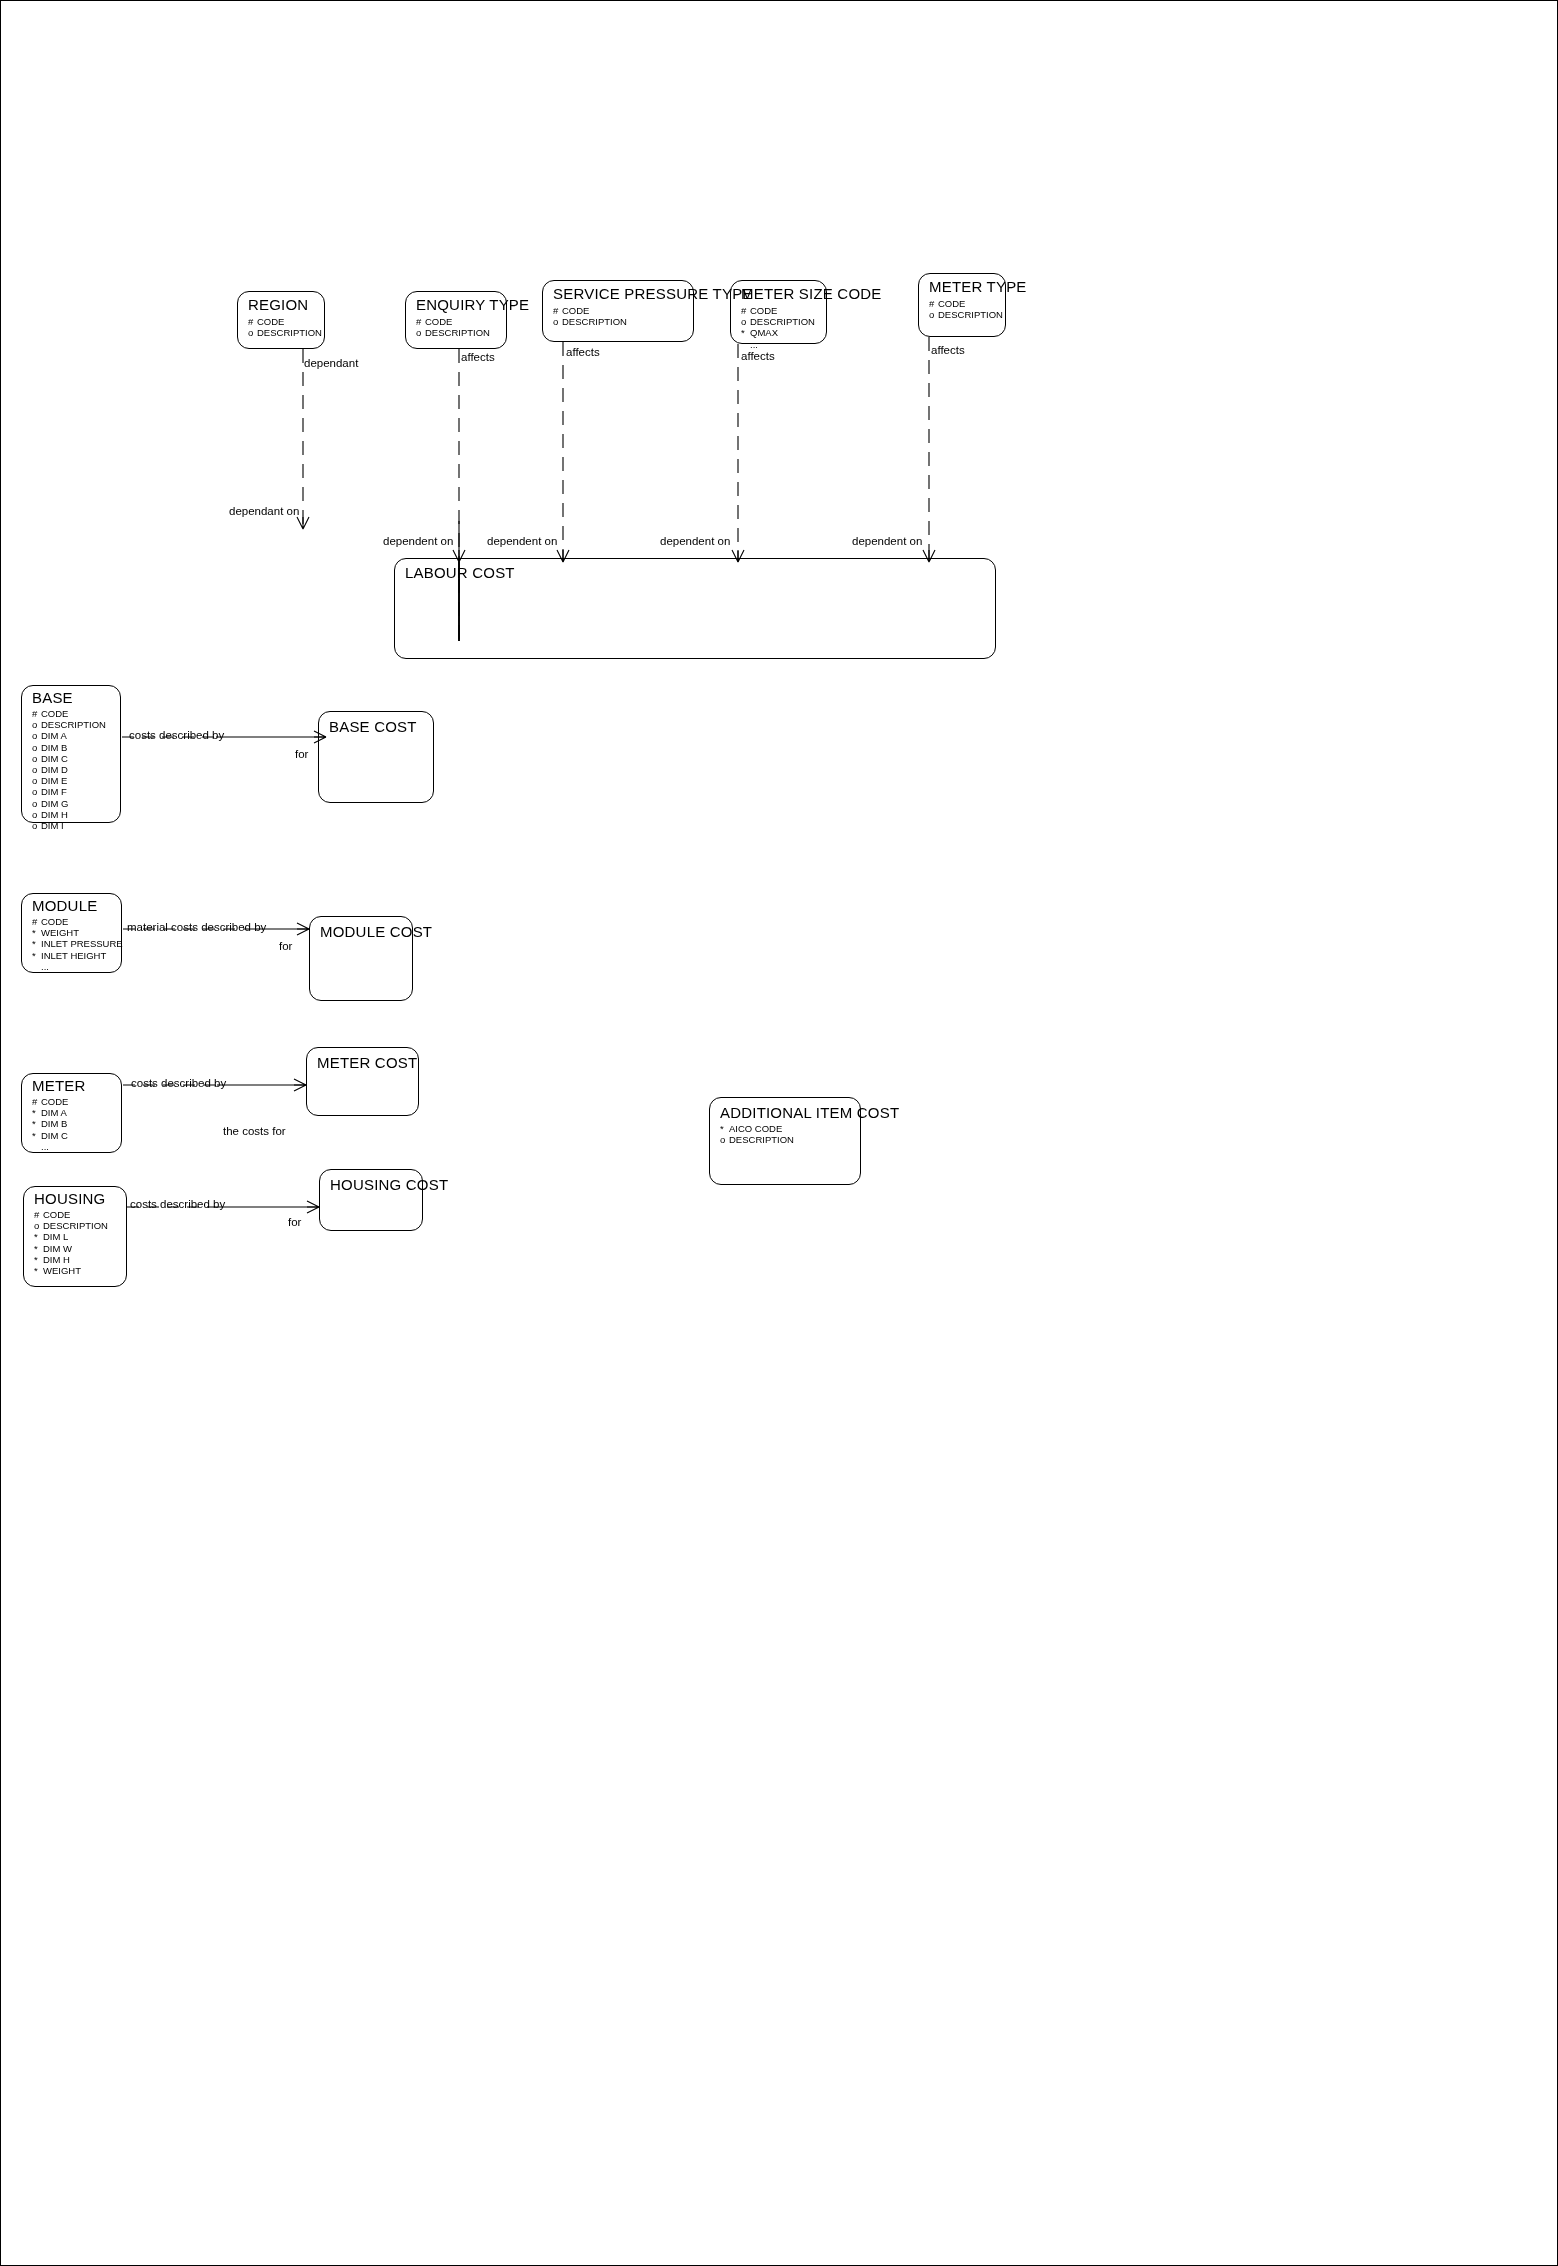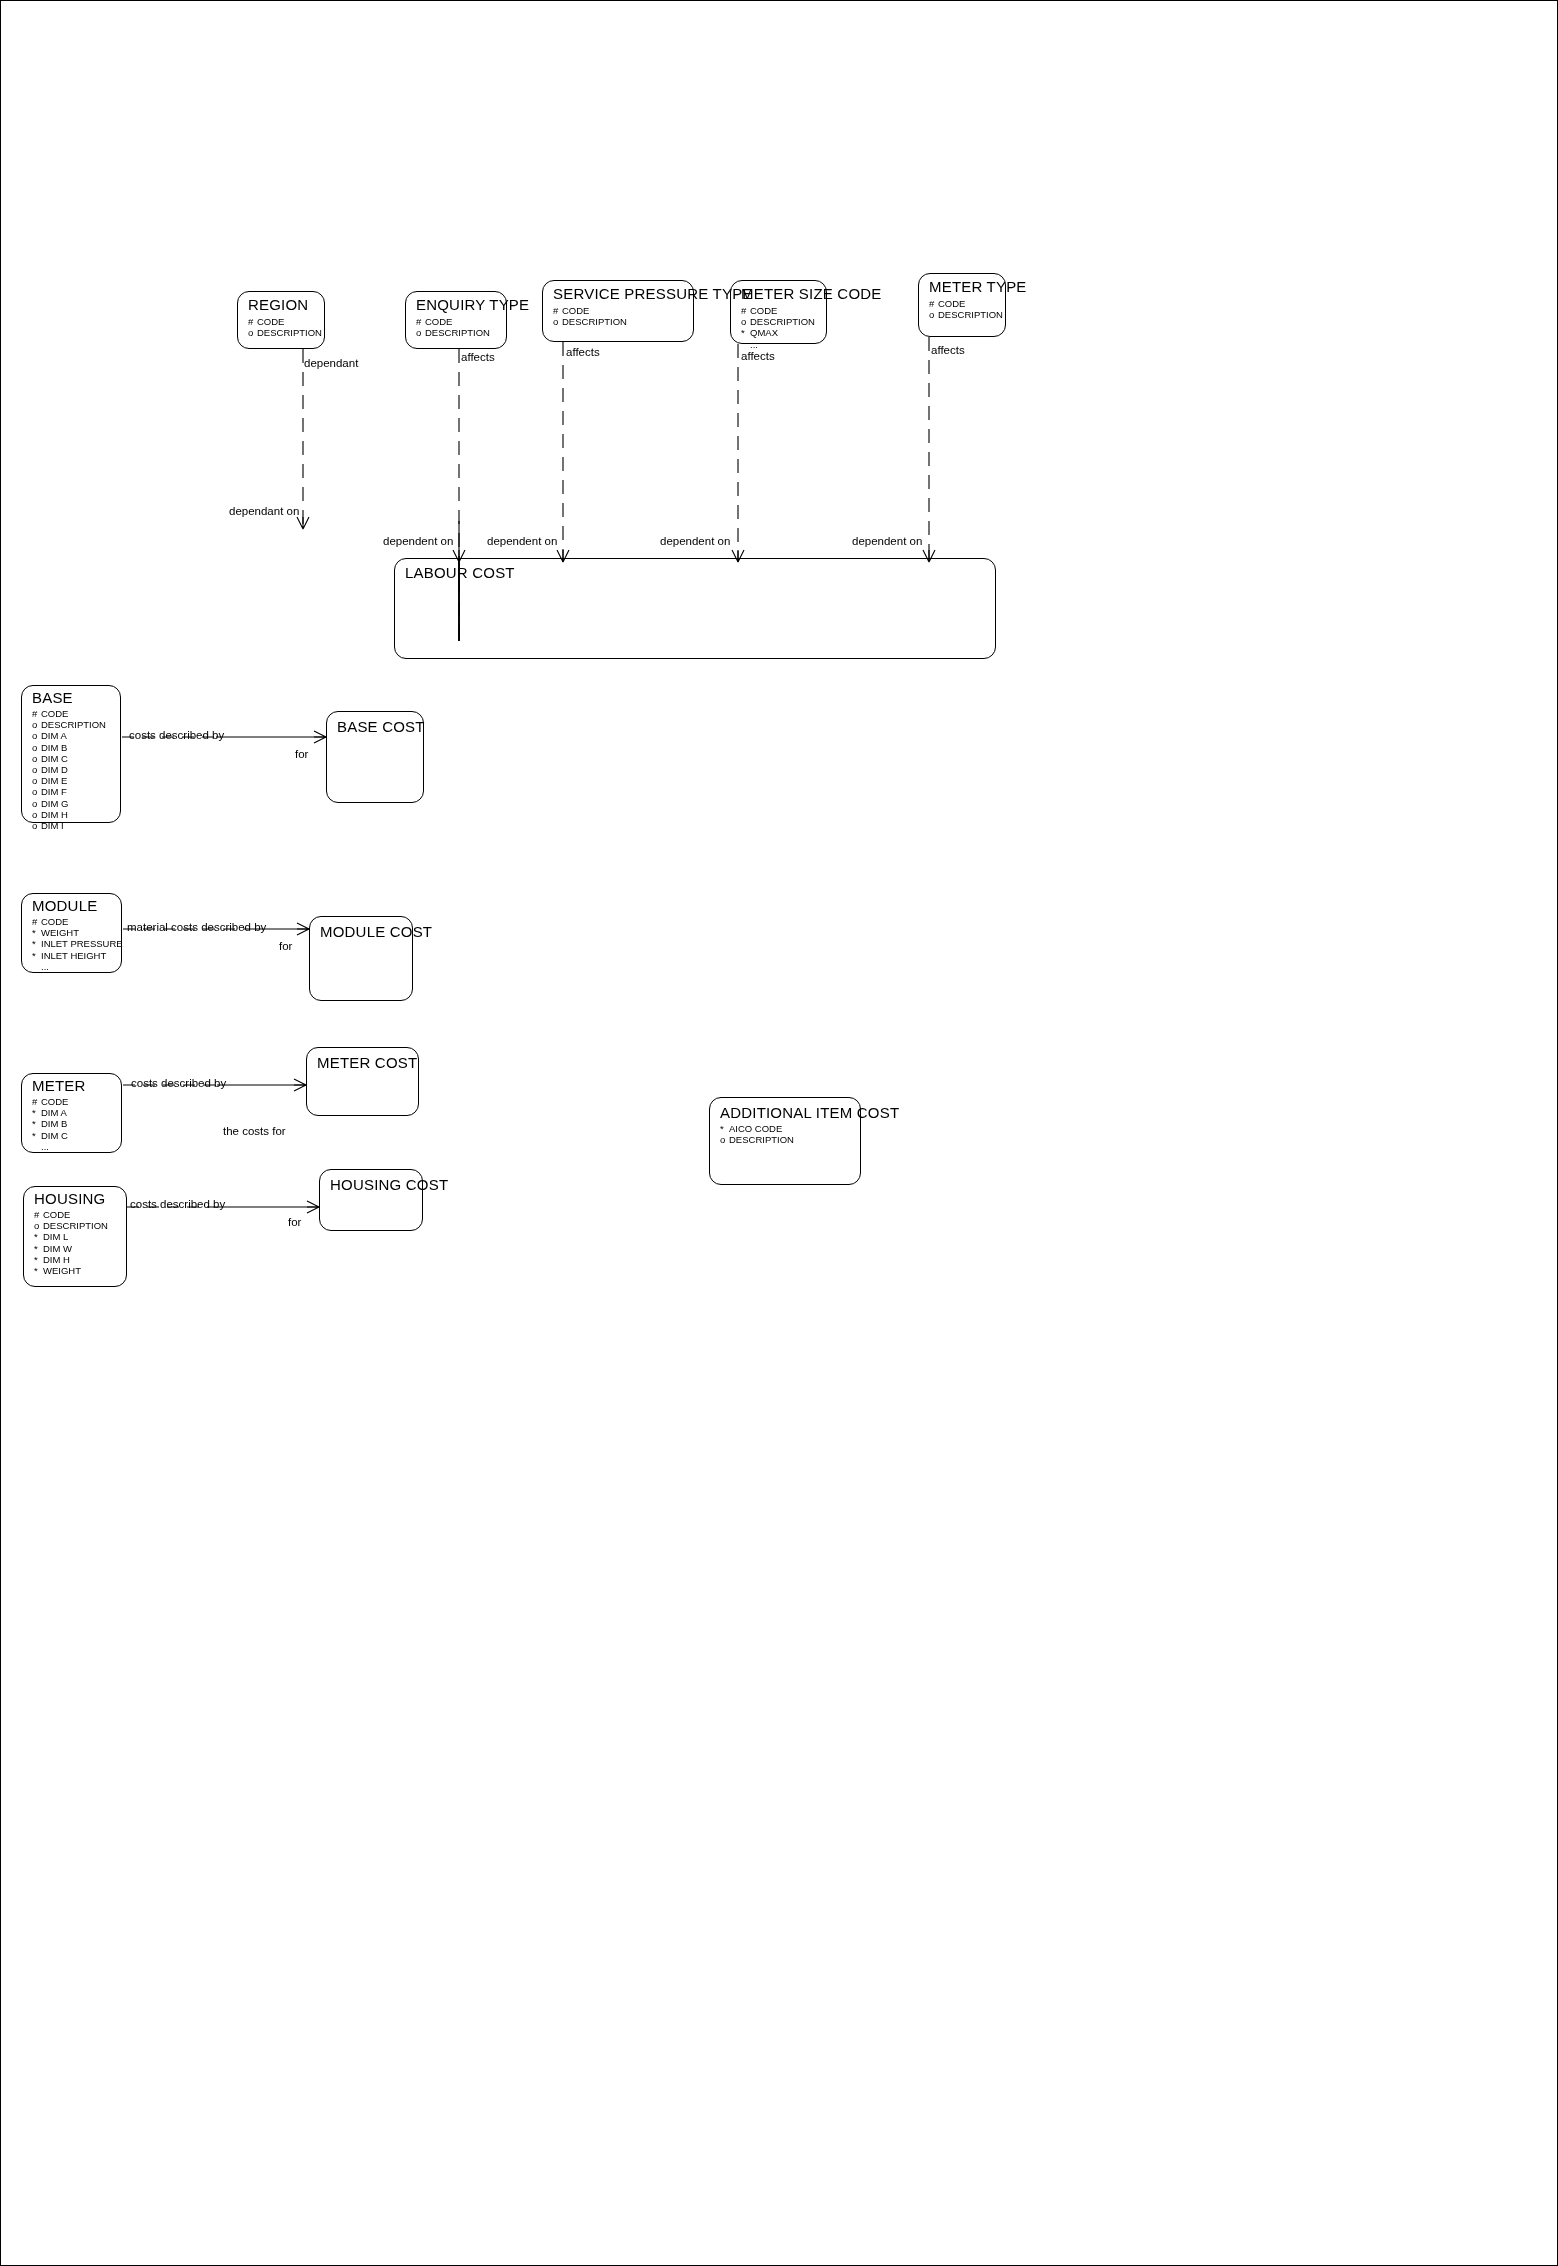--- a/index.html
+++ b/index.html
@@ -158,21 +158,21 @@
       <div><span class="mk">o</span>DIM C</div>
       <div><span class="mk">o</span>DIM D</div>
       <div><span class="mk">o</span>DIM E</div>
       <div><span class="mk">o</span>DIM F</div>
       <div><span class="mk">o</span>DIM G</div>
       <div><span class="mk">o</span>DIM H</div>
       <div><span class="mk">o</span>DIM I</div>
     </div>
   </div>
 
-  <div class="entity" style="left:325px;top:710px;width:98px;height:92px;padding-left:20px;">
+  <div class="entity" style="left:317px;top:710px;width:116px;height:92px;padding-left:20px;">
     <div class="ent-title" style="top:6px;">BASE COST</div>
   </div>
 
   <div class="entity" style="left:20px;top:892px;width:101px;height:80px;">
     <div class="ent-title" style="top:3px;">MODULE</div>
     <div class="attrs" style="top:22px;">
       <div><span class="mk">#</span>CODE</div>
       <div><span class="mk">*</span>WEIGHT</div>
       <div><span class="mk">*</span>INLET PRESSURE</div>
       <div><span class="mk">*</span>INLET HEIGHT</div>

